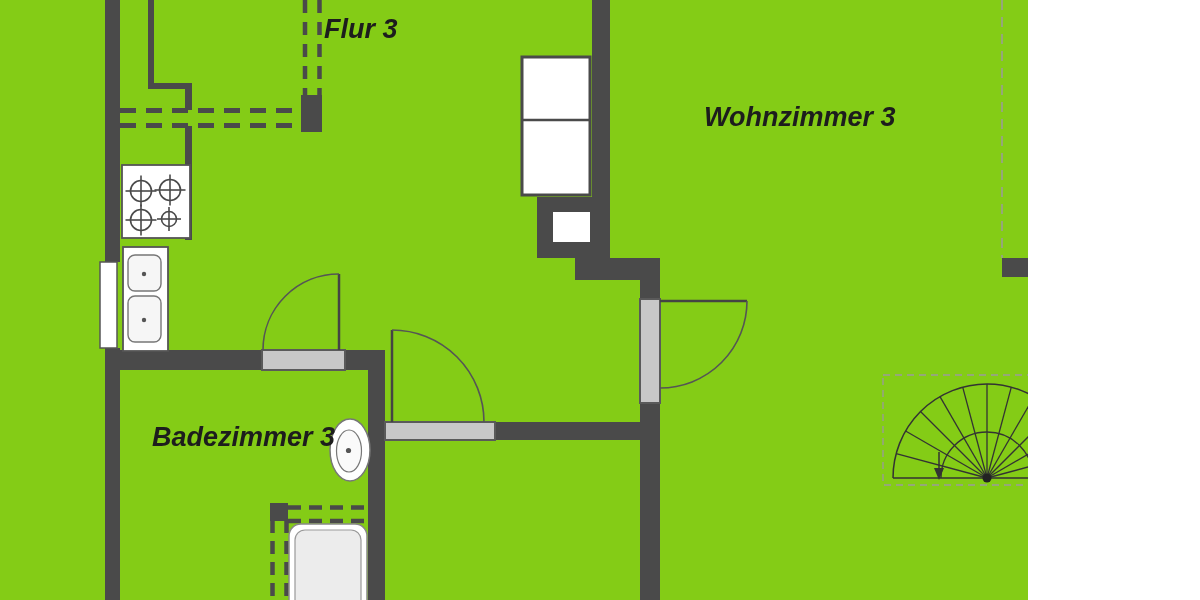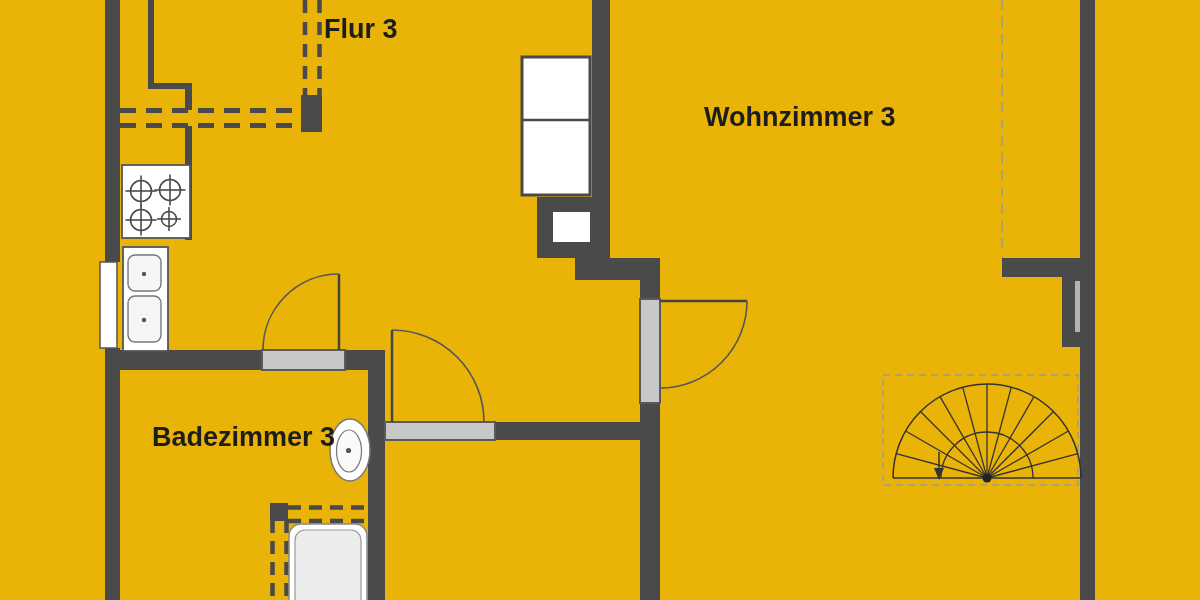--- a/index.html
+++ b/index.html
@@ -1,21 +1,22 @@
 <!DOCTYPE html>
 <html><head>
 <meta charset="utf-8">
 <style>
   html,body{margin:0;padding:0;background:#fff;}
   .plan-canvas{
     position:relative;
-    width:1200px;height:600px;
-    background:#eab308;
+    width:1028px;height:600px;
+    background:#84cc16;
     overflow:hidden;
     font-family:"Liberation Sans", sans-serif;
+    font-style:italic;
   }
   svg{display:block;}
   .wall{fill:#4a4a4a;}
   .sill{fill:#c8c8c8;stroke:#5a5a5a;stroke-width:1.5;}
   .room-label{
     font-family:"Liberation Sans", sans-serif;
     font-weight:700;font-size:27px;fill:#1d1d1d;
   }
 </style>
 </head>

